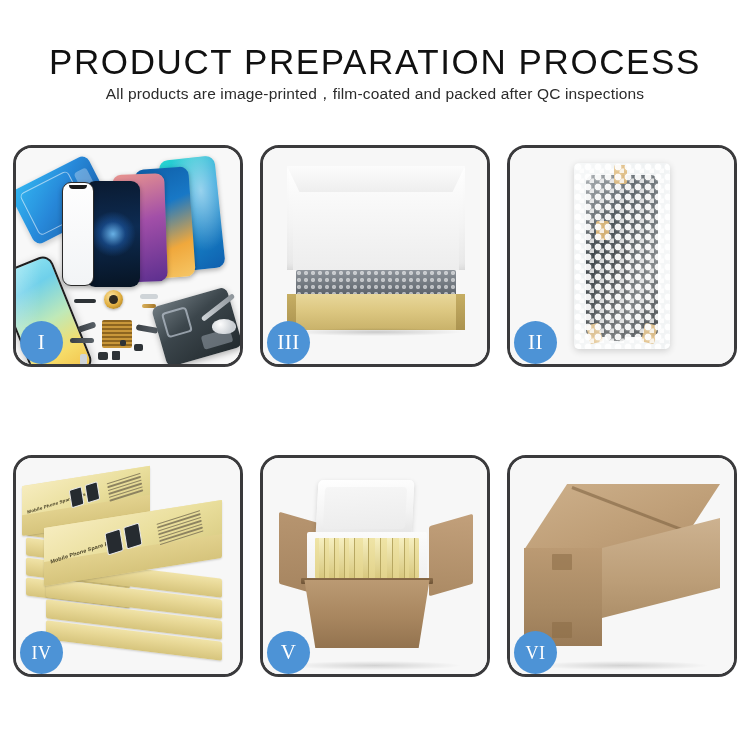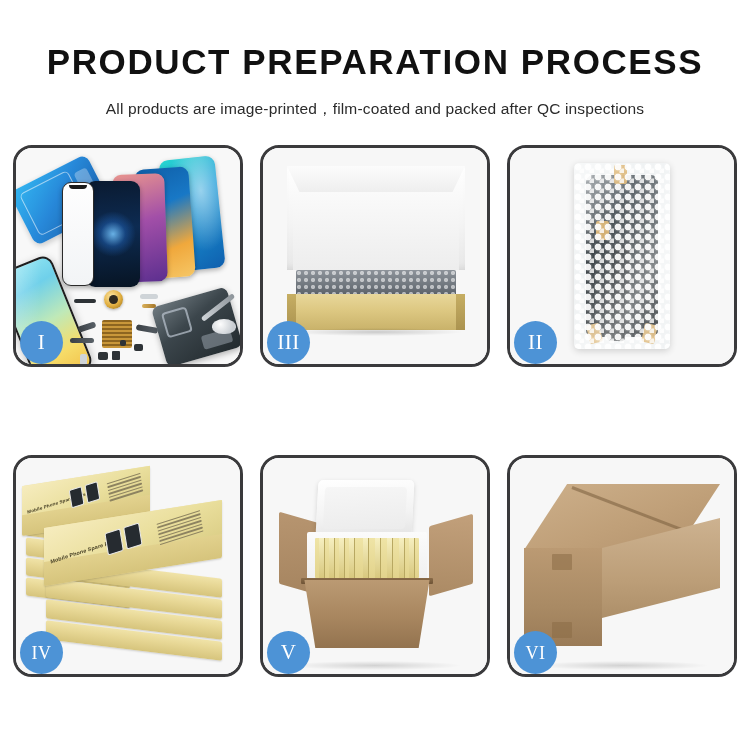--- a/index.html
+++ b/index.html
@@ -16,31 +16,31 @@
     height: 750px;
     background: #ffffff;
   }
 
   
   .header { position: absolute; top: 0; left: 0; width: 750px; }
   .page-title {
     text-align: center;
     font-size: 35px;
     letter-spacing: 1.6px;
-    font-weight: 700;
+    font-weight: 400;
     color: #111111;
     margin-top: 44px;
     line-height: 1.0;
     font-family: "Liberation Sans", sans-serif;
   }
   .page-subtitle {
     text-align: center;
     font-size: 15.5px;
     color: #2b2b2b;
-    margin-top: 20px;
+    margin-top: 5px;
     letter-spacing: .15px;
     font-weight: 400;
   }
 
   
   .grid {
     position: absolute;
     top: 145px;
     left: 13px;
     width: 724px;

